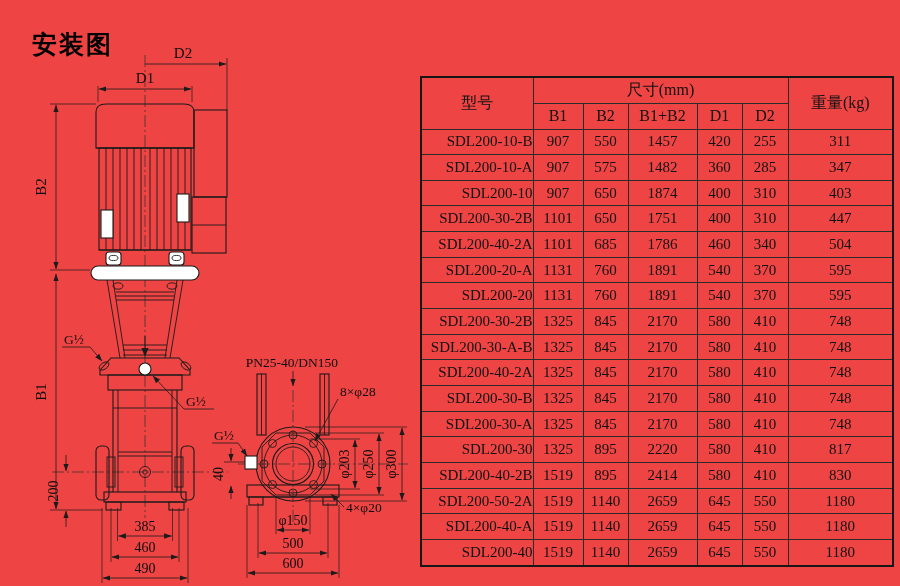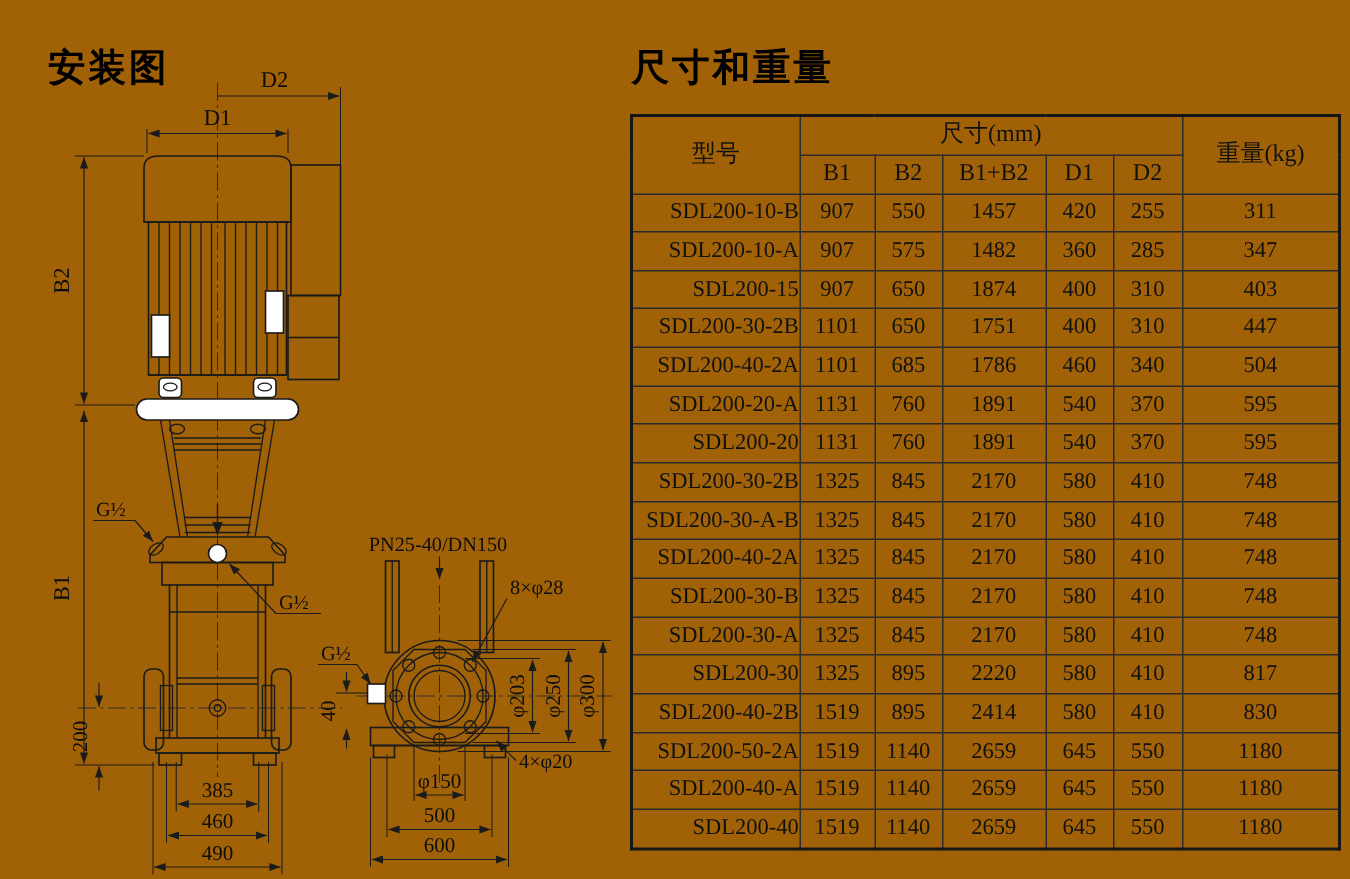--- a/index.html
+++ b/index.html
@@ -1,16 +1,16 @@
 <!DOCTYPE html>
 <html><head>
 <meta charset="utf-8">
 <style>
   html,body{margin:0;padding:0;background:#fff;}
-  #page{position:relative;width:900px;height:586px;background:#a16207;overflow:hidden;
+  #page{position:relative;width:900px;height:586px;background:#ef4444;overflow:hidden;
         font-family:"Liberation Serif","DejaVu Serif",serif;color:#111;}
   .section-title{position:absolute;font-family:"DejaVu Sans","Liberation Sans",sans-serif;
         font-weight:bold;font-size:25px;color:#000;letter-spacing:2px;white-space:nowrap;}
   #install-title{left:32px;top:28px;}
   #table-title{left:421px;top:28px;}
 
   
   #drawing{position:absolute;left:0;top:0;}
   .part{stroke:#1b1b1b;stroke-width:1.1;fill:none;}
   .part2{stroke:#1b1b1b;stroke-width:0.9;fill:none;}
@@ -33,21 +33,20 @@
   table.dims thead tr{height:26px;}
   table.dims thead th{font-size:16px;}
   table.dims td.model-cell{text-align:right;padding-left:7px;}
 </style>
 </head>
 <body>
 
 <div id="page">
 
   <div id="install-title" class="section-title">安装图</div>
-  <div id="table-title" class="section-title">尺寸和重量</div>
 
   <svg id="drawing" width="420" height="586" viewBox="0 0 420 586" xmlns="http://www.w3.org/2000/svg">
     <defs>
       <marker id="arw" viewBox="0 0 10 10" refX="9.2" refY="5" markerWidth="10" markerHeight="10" orient="auto-start-reverse">
         <path d="M0,1.6 L9.5,5 L0,8.4 Z" fill="#1b1b1b"></path>
       </marker>
     </defs>
 
     <g>
       <line class="cl" x1="145" y1="55" x2="145" y2="518"></line>
@@ -307,21 +306,21 @@
           <tr>
             <td class="model-cell">SDL200-10-A</td>
             <td>907</td>
             <td>575</td>
             <td>1482</td>
             <td>360</td>
             <td>285</td>
             <td>347</td>
           </tr>
           <tr>
-            <td class="model-cell">SDL200-15</td>
+            <td class="model-cell">SDL200-10</td>
             <td>907</td>
             <td>650</td>
             <td>1874</td>
             <td>400</td>
             <td>310</td>
             <td>403</td>
           </tr>
           <tr>
             <td class="model-cell">SDL200-30-2B</td>
             <td>1101</td>

